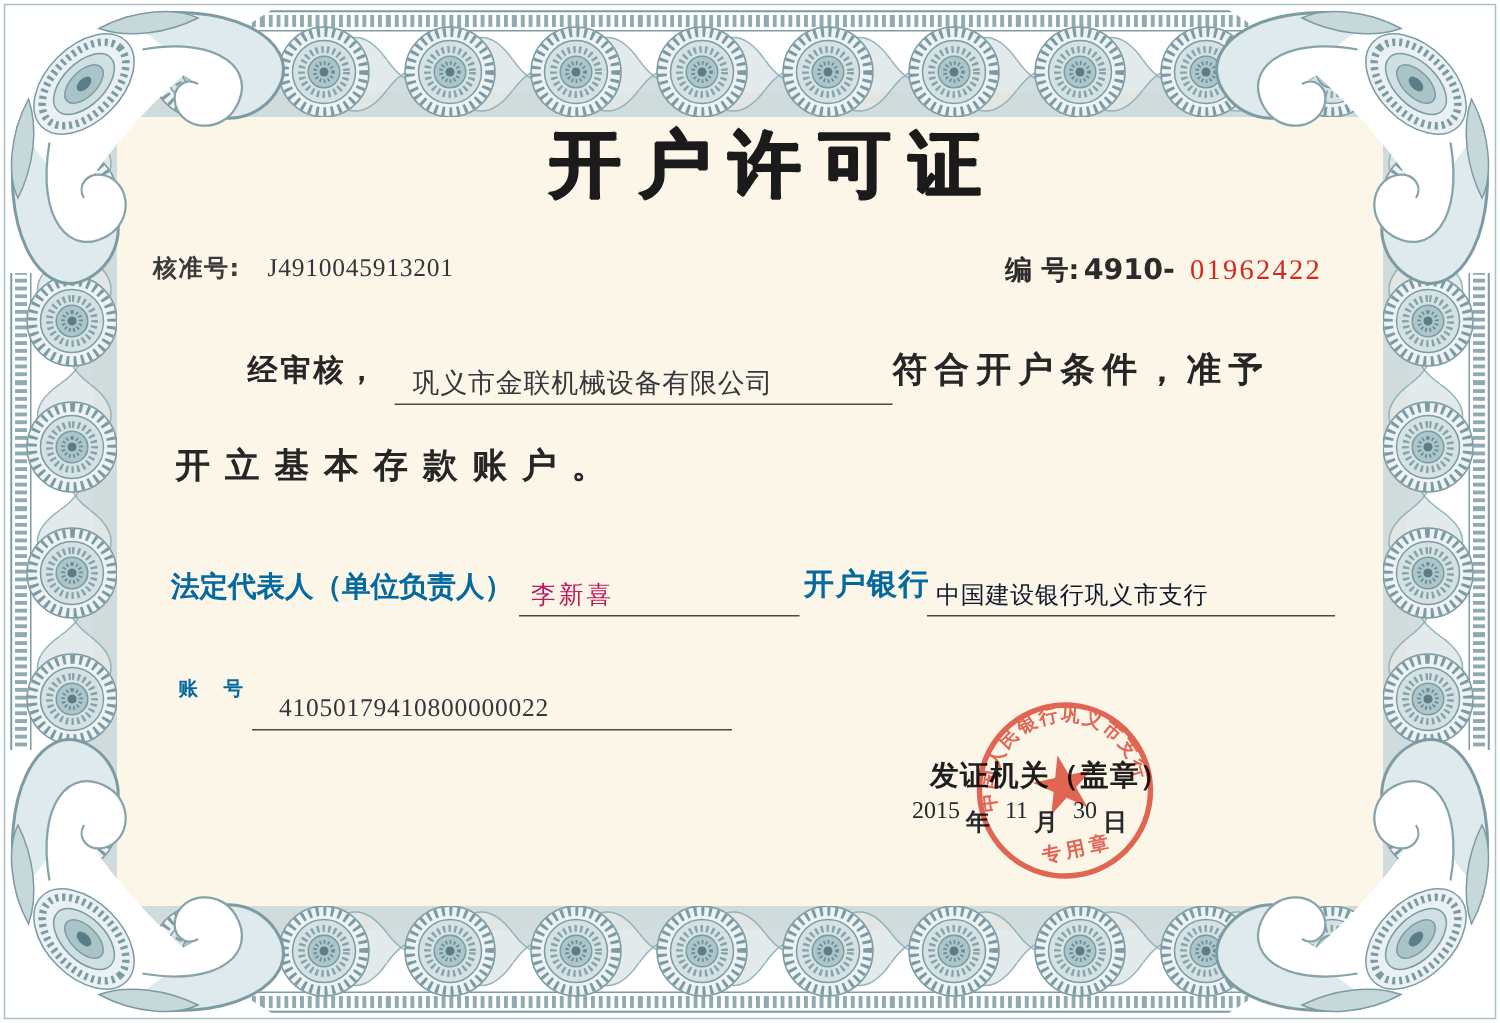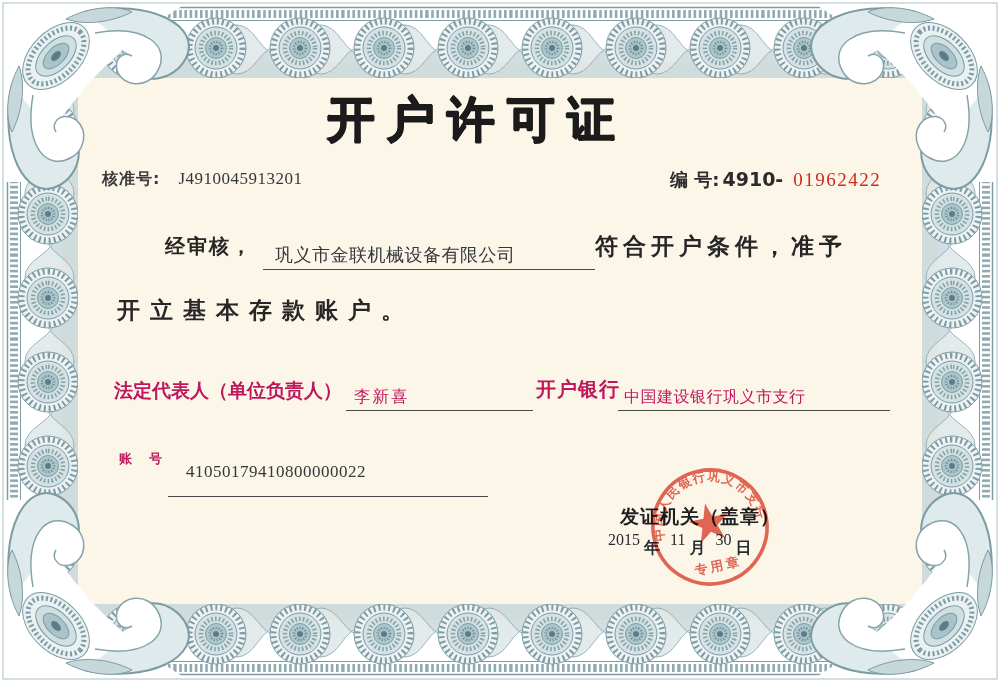--- a/index.html
+++ b/index.html
@@ -1,45 +1,45 @@
 <!DOCTYPE html>
 <html><head>
 <meta charset="utf-8">
 <style>
   html,body{margin:0;padding:0;}
   body{width:1000px;height:682px;background:#ffffff;font-family:"DejaVu Sans","Liberation Sans",sans-serif;}
   .page{position:relative;width:1000px;height:682px;background:#ffffff;overflow:hidden;}
   .layer{position:absolute;left:0;top:0;}
   .interior{position:absolute;left:62px;top:62px;right:62px;bottom:62px;background:#fcf6e9;}
   .abs{position:absolute;}
-  .title{margin:0;position:absolute;left:0;top:88px;width:954px;text-align:center;
+  .title{margin:0;position:absolute;left:0;top:78px;width:954px;text-align:center;
          font-size:48px;font-weight:900;color:#1b1b1b;letter-spacing:12px;
-         text-shadow:0.8px 0 0 #1b1b1b,-0.8px 0 0 #1b1b1b,0 0.8px 0 #1b1b1b,0 -0.8px 0 #1b1b1b;}
+         text-shadow:0.8px 0 0 #1b1b1b,-0.8px 0 0 #1b1b1b,0 0.8px 0 #1b1b1b,0 -0.8px 0 #1b1b1b;padding-left:39px;}
   .approval{left:102px;top:169px;font-size:16px;color:#3a3a3a;}
   .ap-label{font-weight:600;letter-spacing:1px;}
   .ap-value{font-family:"Liberation Serif","DejaVu Serif",serif;font-size:17px;color:#33373c;margin-left:18px;letter-spacing:0.5px;}
   .serial{left:670px;top:168px;font-size:18px;color:#2b2b2b;}
   .sr-label{font-weight:700;margin-right:3px;}
   .sr-prefix{font-size:19px;font-weight:600;margin-right:10px;}
   .sr-number{font-family:"Liberation Serif","DejaVu Serif",serif;font-size:19px;color:#d2291c;letter-spacing:1.5px;}
   .body-prefix{left:165px;top:233px;font-size:20px;font-weight:700;color:#262626;letter-spacing:2px;}
   .field{border-bottom:1.5px solid #4a4a4a;display:flex;align-items:flex-end;}
   .field-company{left:263px;top:238px;width:332px;height:29px;padding-bottom:2px;}
   .fv-company{font-size:18px;color:#34383d;padding-left:12px;letter-spacing:0.5px;}
   .body-suffix{left:595px;top:231px;font-size:23px;font-weight:700;color:#262626;letter-spacing:5px;white-space:nowrap;}
   .body-line2{left:117px;top:295px;font-size:23px;font-weight:700;color:#262626;letter-spacing:10px;}
-  .lbl{font-weight:700;color:#be185d;}
+  .lbl{font-weight:700;color:#0369a1;}
   .rep-label{left:114px;top:378px;font-size:19px;}
   .field-rep{left:346px;top:381px;width:187px;height:27px;padding-bottom:2px;}
   .fv-rep{font-size:16.5px;color:#be185d;padding-left:8px;letter-spacing:2px;}
   .bank-label{left:536px;top:376px;font-size:20px;letter-spacing:1px;}
   .field-bank{left:618px;top:381px;width:272px;height:27px;padding-bottom:2px;}
-  .fv-bank{font-size:16px;color:#be185d;padding-left:6px;letter-spacing:0.5px;}
+  .fv-bank{font-size:16px;color:#0f172a;padding-left:6px;letter-spacing:0.5px;}
   .acct-label{left:119px;top:450px;font-size:13px;letter-spacing:2px;}
-  .field-acct{left:168px;top:452px;width:320px;height:30px;padding-bottom:14px;}
+  .field-acct{left:168px;top:452px;width:320px;height:30px;padding-bottom:4px;}
   .fv-acct{font-family:"Liberation Serif","DejaVu Serif",serif;font-size:17px;color:#33373c;padding-left:18px;letter-spacing:0.5px;}
   .issuer{left:620px;top:504px;font-size:19px;font-weight:700;color:#1f1f1f;letter-spacing:1px;}
   .date-row{left:608px;top:535px;white-space:nowrap;color:#26292e;}
   .d-num{font-family:"Liberation Serif","DejaVu Serif",serif;font-size:16px;position:relative;top:-5px;margin-right:4px;}
   .d-unit{font-size:16px;font-weight:700;position:relative;top:3px;margin-right:10px;}
   .seal{position:absolute;left:630px;top:447px;mix-blend-mode:multiply;}
 </style>
 </head>
 <body>
 

